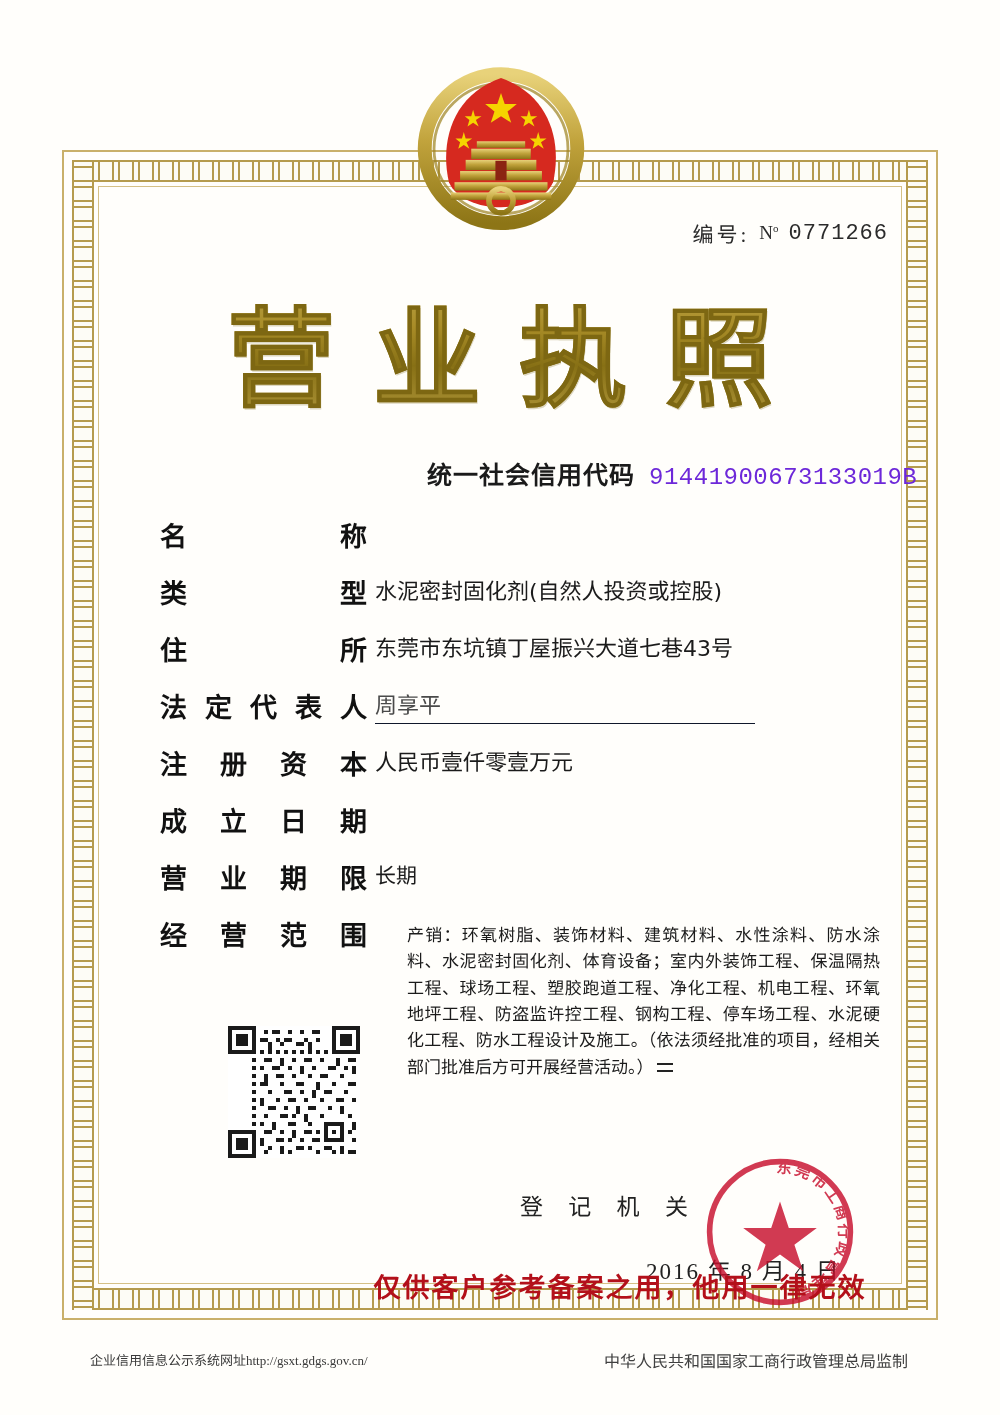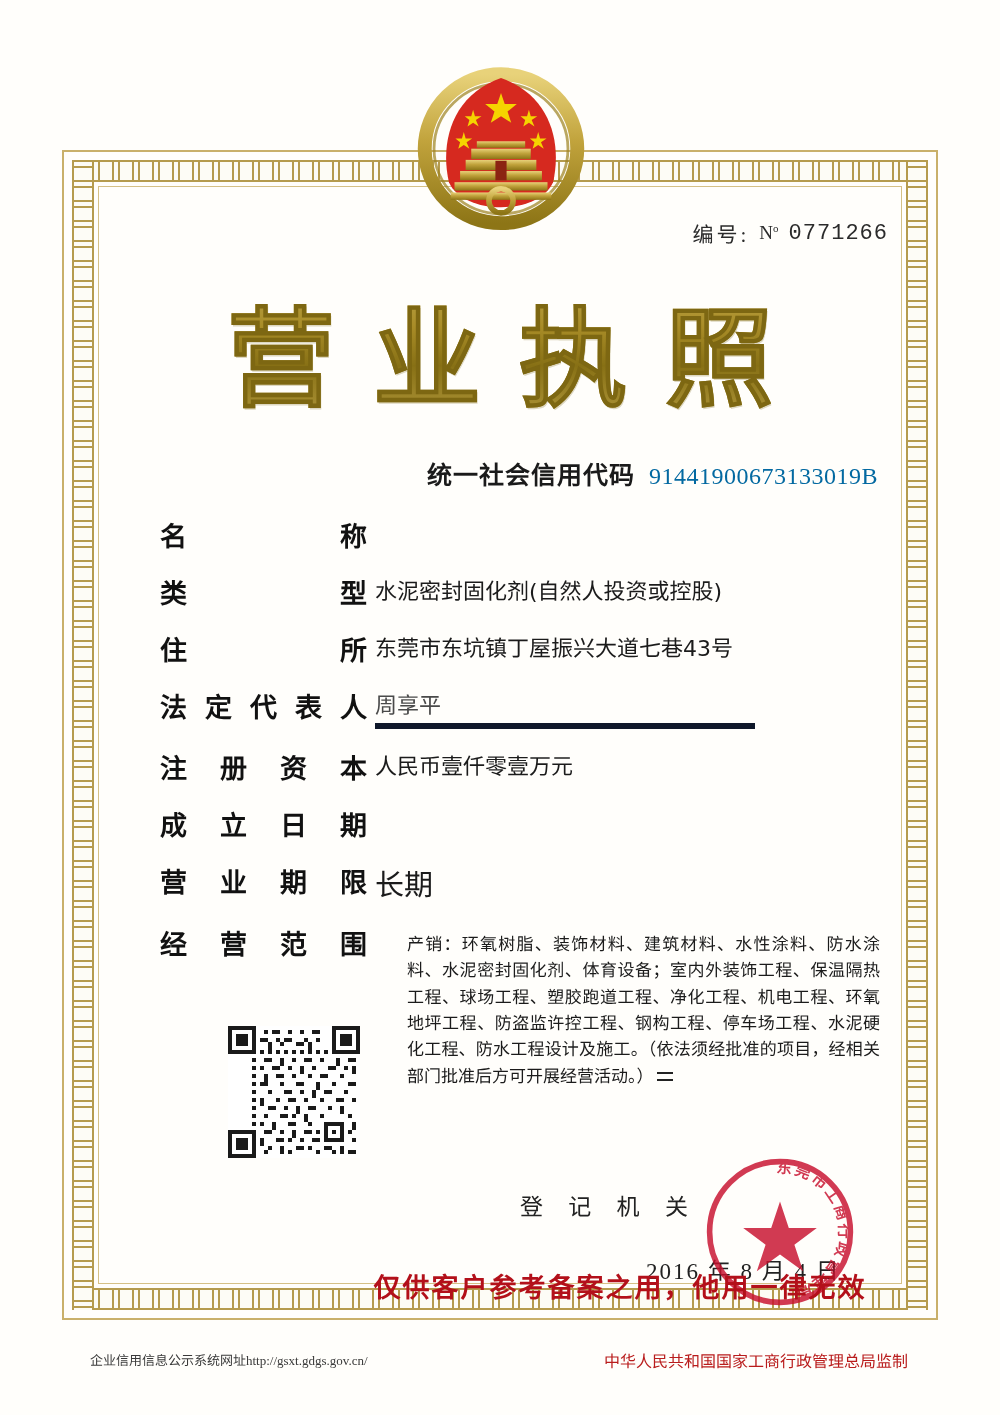--- a/index.html
+++ b/index.html
@@ -144,24 +144,24 @@
     margin-left: 27px;
   }
   #credit-code .cc-label {
     font-family: "DejaVu Serif", "Liberation Serif", serif;
     font-weight: bold;
     font-size: 25px;
     letter-spacing: 1px;
     color: #1a1a1a;
   }
   #credit-code .cc-value {
-    font-family: Liberation Serif, serif;
+    font-family: Liberation Mono, monospace;
     font-size: 24px;
     letter-spacing: .5px;
-    color: #0369a1;
+    color: #6d28d9;
   }
 
   
   #fields {
     position: absolute;
     left: 160px;
     top: 515px;
     width: 720px;
   }
   .field-row {
@@ -183,23 +183,23 @@
   }
   .field-label span { display: inline-block; }
   .field-value {
     flex: 1;
     font-family: "DejaVu Sans", "Liberation Sans", sans-serif;
     font-size: 22px;
     color: #1b1b1b;
     line-height: 1.35;
     padding-top: 5px;
   }
-  .field-row.compact .field-value { font-size: 29px; }
+  .field-row.compact .field-value { font-size: 21px; }
   .field-row.rep .field-value {
-    border-bottom: 6px solid #0f172a;
+    border-bottom: 1px solid #0f172a;
     padding-bottom: 2px;
     max-width: 380px;
     color: #4a4a4a;
   }
   .field-row.scope { margin-top: 2px; }
   .field-row.scope .field-value {
     font-size: 17px;
     line-height: 1.55;
     text-align: justify;
     padding-top: 8px;
@@ -286,21 +286,21 @@
     top: 1350px;
     font-size: 13px;
     color: #3a3a3a;
     font-family: "Liberation Serif", "DejaVu Serif", serif;
   }
   #footer-right {
     position: absolute;
     right: 92px;
     top: 1348px;
     font-size: 16px;
-    color: #b91c1c;
+    color: #404040;
     font-family: "DejaVu Serif", "Liberation Serif", serif;
   }
 </style>
 </head>
 <body>
 
 <div id="license-page">
 
   <div class="frame-outer"></div>
   <div class="meander-h top"></div>

